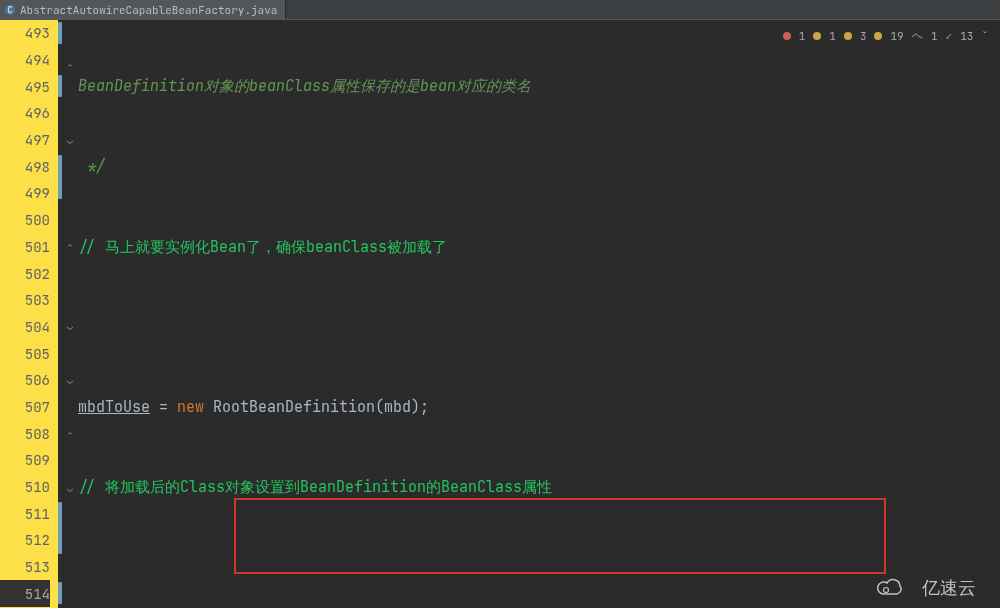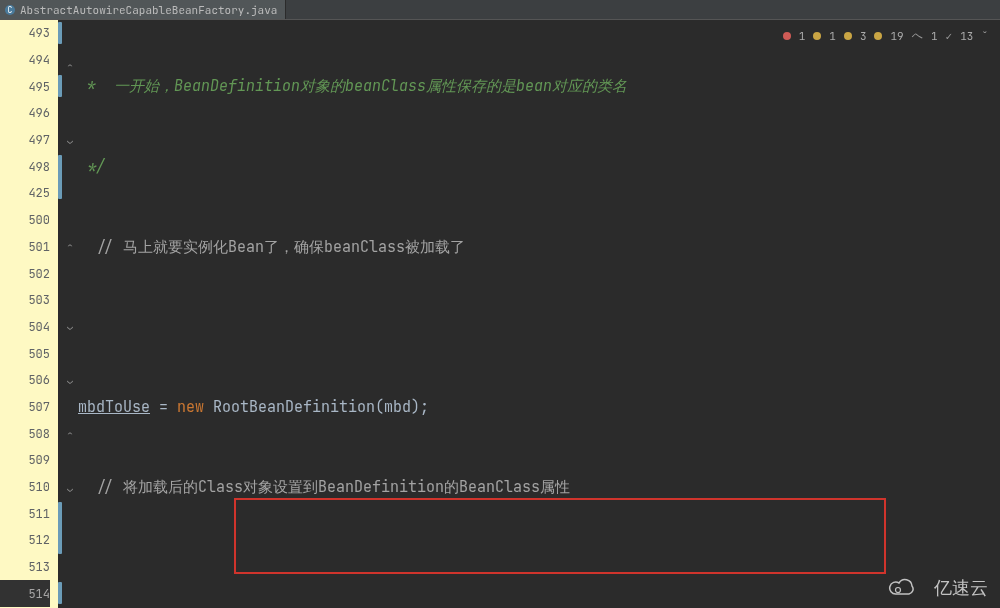--- a/index.html
+++ b/index.html
@@ -50,25 +50,25 @@
   .err-red { background: #cf5b56; }
   .err-yellow { background: #c9a544; }
   .sep   { color: #999; }
   .arrow { color: #999; }
   .editor {
     display: flex;
     height: calc(100% - 20px);
   }
   .gutter {
     width: 58px;
-    background: #fef9c3;
+    background: #fde047;
     color: #606366;
     text-align: right;
     padding-right: 8px;
-    font-size: 12px;
+    font-size: 14px;
     user-select: none;
     flex-shrink: 0;
     position: relative;
   }
   .vcs-strip {
     width: 6px;
     background: #2b2b2b;
     flex-shrink: 0;
     position: relative;
   }
@@ -107,31 +107,31 @@
   .line {
     height: 26.7px;
     display: flex;
     align-items: center;
   }
   .gutter .line { justify-content: flex-end; }
   .ln-active { background: #323232; color: #a4a3a3; }
   
   .kw   { color: #cc7832; }                
   .fn-i { color: #b09d79; font-style: italic; }
-  .cm   { color: #a3a3a3; margin-left: 18px; }
+  .cm   { color: #22c55e; }
   .doc  { color: #629755; font-style: italic; }
   .un   { text-decoration: underline; }
   .red-box {
     position: absolute;
     border: 2px solid #d0342c;
     pointer-events: none;
   }
   .watermark {
     position: absolute;
-    right: 12px;
+    right: 24px;
     bottom: 8px;
     color: #ddd;
     font-size: 18px;
     opacity: 0.85;
     display: flex;
     align-items: center;
     gap: 20px;
     font-family: sans-serif;
   }
 </style>
@@ -168,21 +168,21 @@
 
 <div class="editor">
 
   <div class="gutter">
     <div class="line">493</div>
     <div class="line">494</div>
     <div class="line">495</div>
     <div class="line">496</div>
     <div class="line">497</div>
     <div class="line">498</div>
-    <div class="line">425</div>
+    <div class="line">499</div>
     <div class="line">500</div>
     <div class="line">501</div>
     <div class="line">502</div>
     <div class="line">503</div>
     <div class="line">504</div>
     <div class="line">505</div>
     <div class="line">506</div>
     <div class="line">507</div>
     <div class="line">508</div>
     <div class="line">509</div>
@@ -205,21 +205,21 @@
     <div class="fold-mark" style="top:42px">⌃</div>
     <div class="fold-mark" style="top:116px">⌄</div>
     <div class="fold-mark" style="top:222px">⌃</div>
     <div class="fold-mark" style="top:302px">⌄</div>
     <div class="fold-mark" style="top:356px">⌄</div>
     <div class="fold-mark" style="top:410px">⌃</div>
     <div class="fold-mark" style="top:464px">⌄</div>
   </div>
 
   <div class="code">
-    <div class="line">                <span class="doc"> *  一开始，</span><span class="doc">BeanDefinition</span><span class="doc">对象的</span><span class="doc">beanClass</span><span class="doc">属性保存的是</span><span class="doc">bean</span><span class="doc">对应的类名</span></div>
+    <div class="line">                <span class="doc">BeanDefinition</span><span class="doc">对象的</span><span class="doc">beanClass</span><span class="doc">属性保存的是</span><span class="doc">bean</span><span class="doc">对应的类名</span></div>
     <div class="line">                <span class="doc"> */</span></div>
     <div class="line">               <span class="cm">// 马上就要实例化Bean了，确保beanClass被加载了</span></div>
     <div class="line">               </div>
     <div class="line">                   <span class="un">mbdToUse</span><span> = </span><span class="kw">new</span><span> RootBeanDefinition(mbd);</span></div>
     <div class="line">                   <span class="cm">// 将加载后的Class对象设置到BeanDefinition的BeanClass属性</span></div>
     
     
     
     
     

